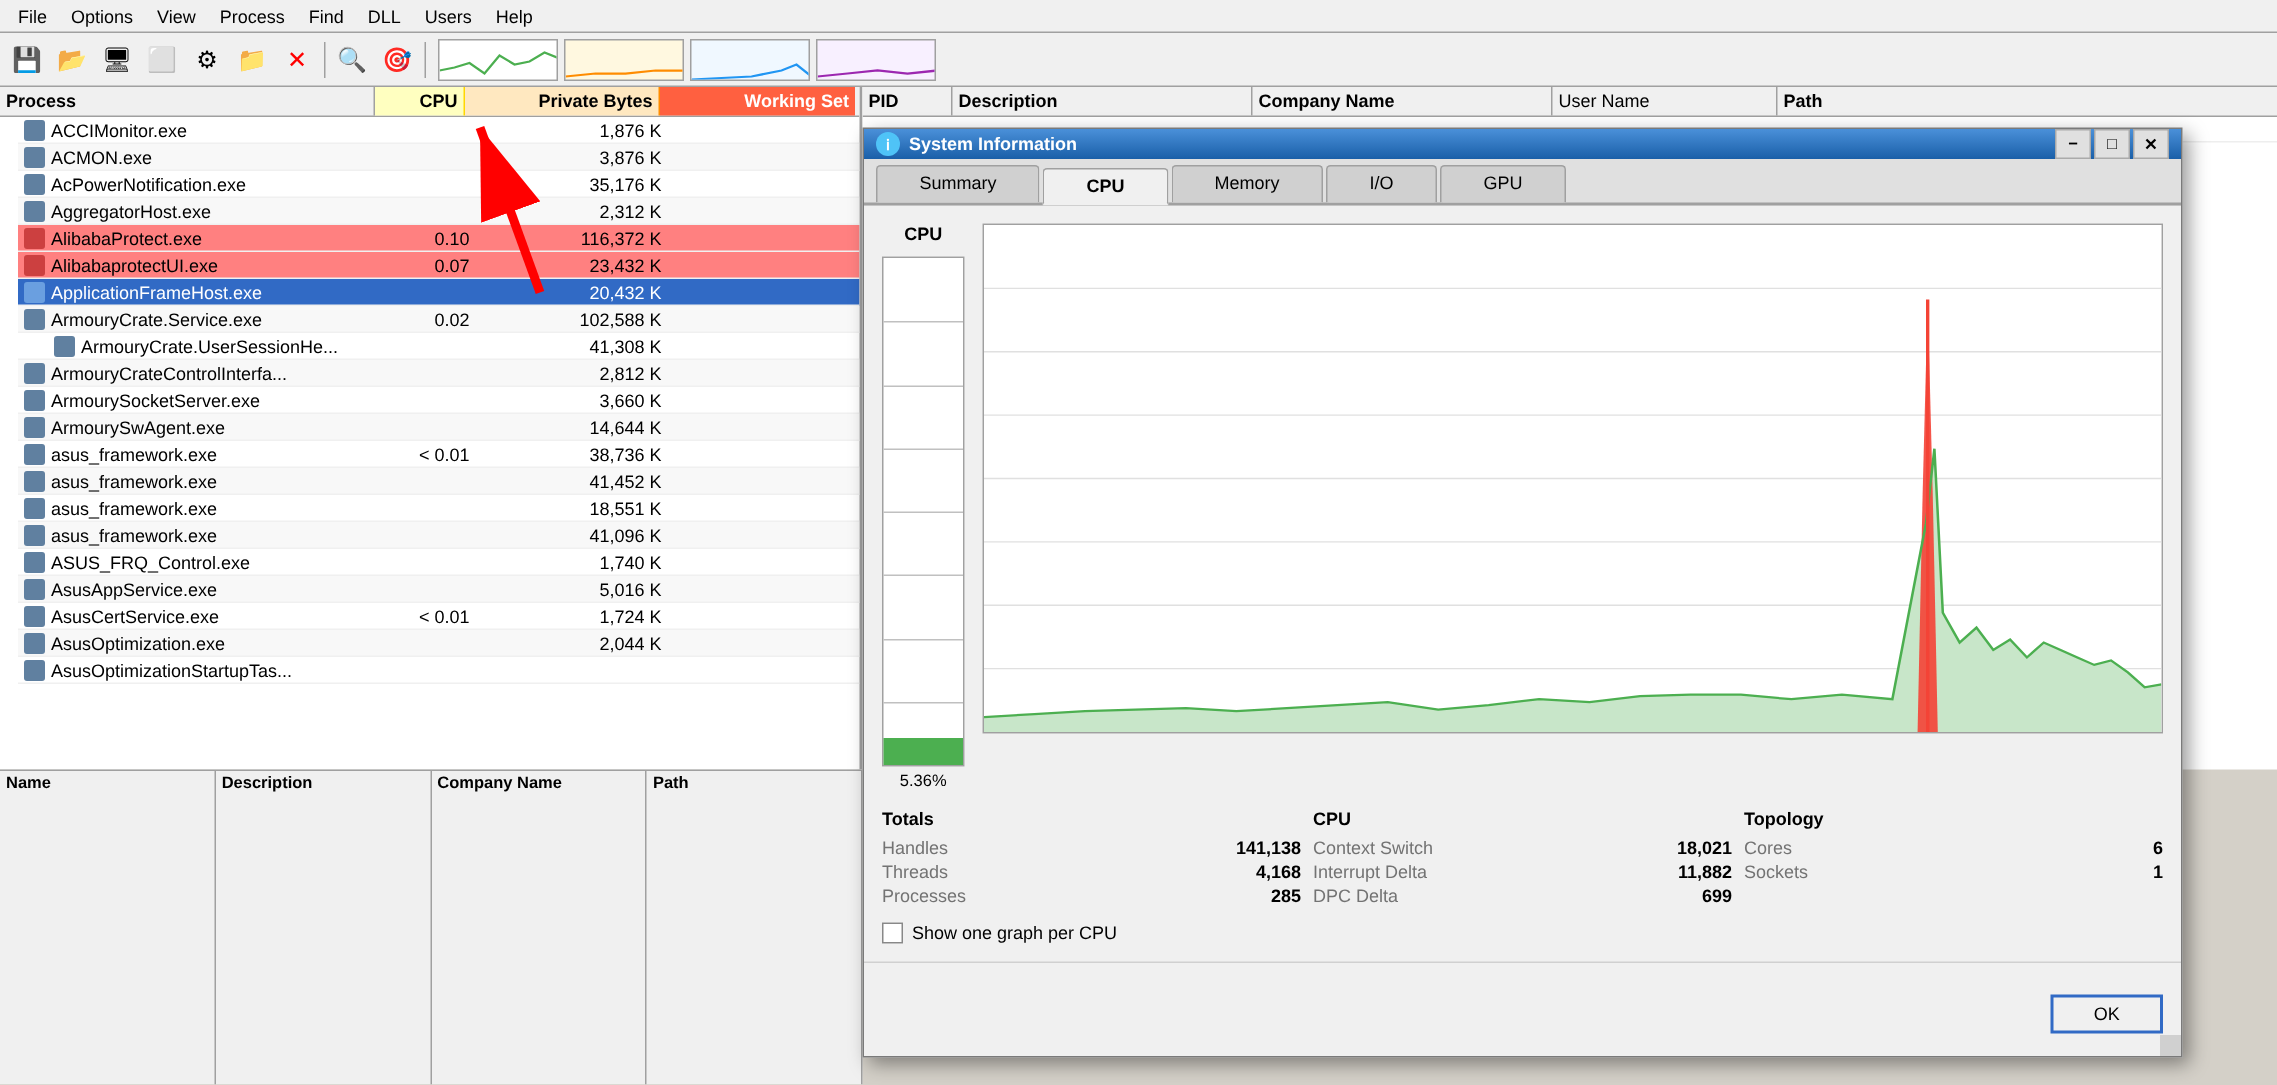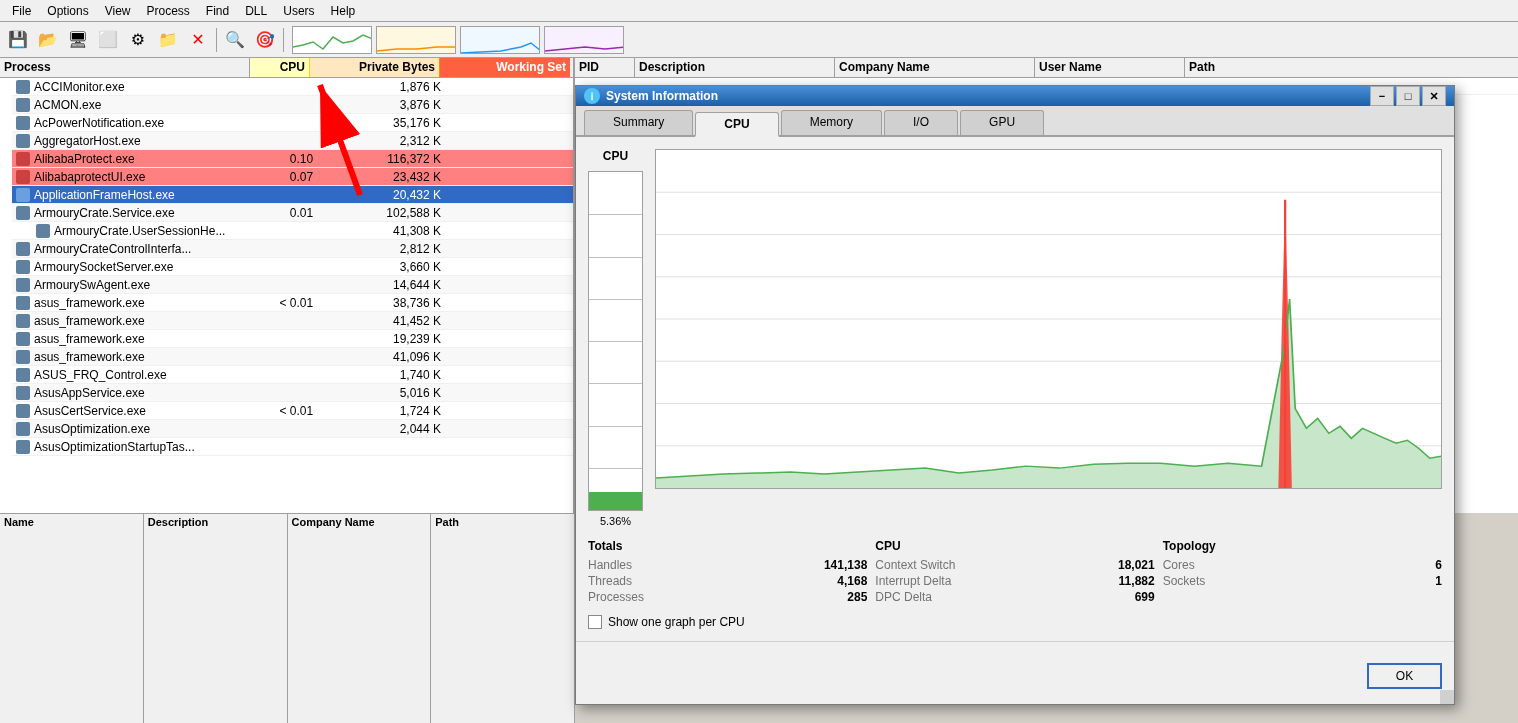--- a/index.html
+++ b/index.html
@@ -140,21 +140,21 @@
     }
     .right-table-header {
       display: flex;
       background: #f0f0f0;
       border-bottom: 1px solid #a0a0a0;
       height: 20px;
     }
     .col-pid { width: 60px; border-right: 1px solid #a0a0a0; padding: 2px 4px; font-weight: bold; }
     .col-desc { width: 200px; border-right: 1px solid #a0a0a0; padding: 2px 4px; font-weight: bold; }
     .col-company { width: 200px; border-right: 1px solid #a0a0a0; padding: 2px 4px; font-weight: bold; }
-    .col-user { width: 150px; border-right: 1px solid #a0a0a0; padding: 2px 4px; font-weight: bold; }
+    .col-user { width: 150px; border-right: 1px solid #a0a0a0; padding: 2px 4px; font-weight: normal; }
     .col-path { flex: 1; padding: 2px 4px; font-weight: bold; }
 
     
     .red-arrow {
       position: absolute;
       top: 65px;
       left: 290px;
       width: 100px;
       height: 140px;
       z-index: 5;
@@ -517,21 +517,21 @@
         </div>
         <div class="proc-cpu"></div>
         <div class="proc-private">20,432 K</div>
         <div class="proc-working"></div>
       </div>
       <div class="proc-row">
         <div class="proc-name">
           <div class="proc-icon" style="background: rgb(96, 128, 160);"></div>
           <span>ArmouryCrate.Service.exe</span>
         </div>
-        <div class="proc-cpu">0.01</div>
+        <div class="proc-cpu">0.02</div>
         <div class="proc-private">102,588 K</div>
         <div class="proc-working"></div>
       </div>
       <div class="proc-row">
         <div class="proc-name">
           <span style="width: 16px; display: inline-block;"></span>
           <div class="proc-icon" style="background: rgb(96, 128, 160);"></div>
           <span>ArmouryCrate.UserSessionHe...</span>
         </div>
         <div class="proc-cpu"></div>
@@ -582,21 +582,21 @@
         <div class="proc-cpu"></div>
         <div class="proc-private">41,452 K</div>
         <div class="proc-working"></div>
       </div>
       <div class="proc-row">
         <div class="proc-name">
           <div class="proc-icon" style="background: rgb(96, 128, 160);"></div>
           <span>asus_framework.exe</span>
         </div>
         <div class="proc-cpu"></div>
-        <div class="proc-private">19,239 K</div>
+        <div class="proc-private">18,551 K</div>
         <div class="proc-working"></div>
       </div>
       <div class="proc-row">
         <div class="proc-name">
           <div class="proc-icon" style="background: rgb(96, 128, 160);"></div>
           <span>asus_framework.exe</span>
         </div>
         <div class="proc-cpu"></div>
         <div class="proc-private">41,096 K</div>
         <div class="proc-working"></div>

